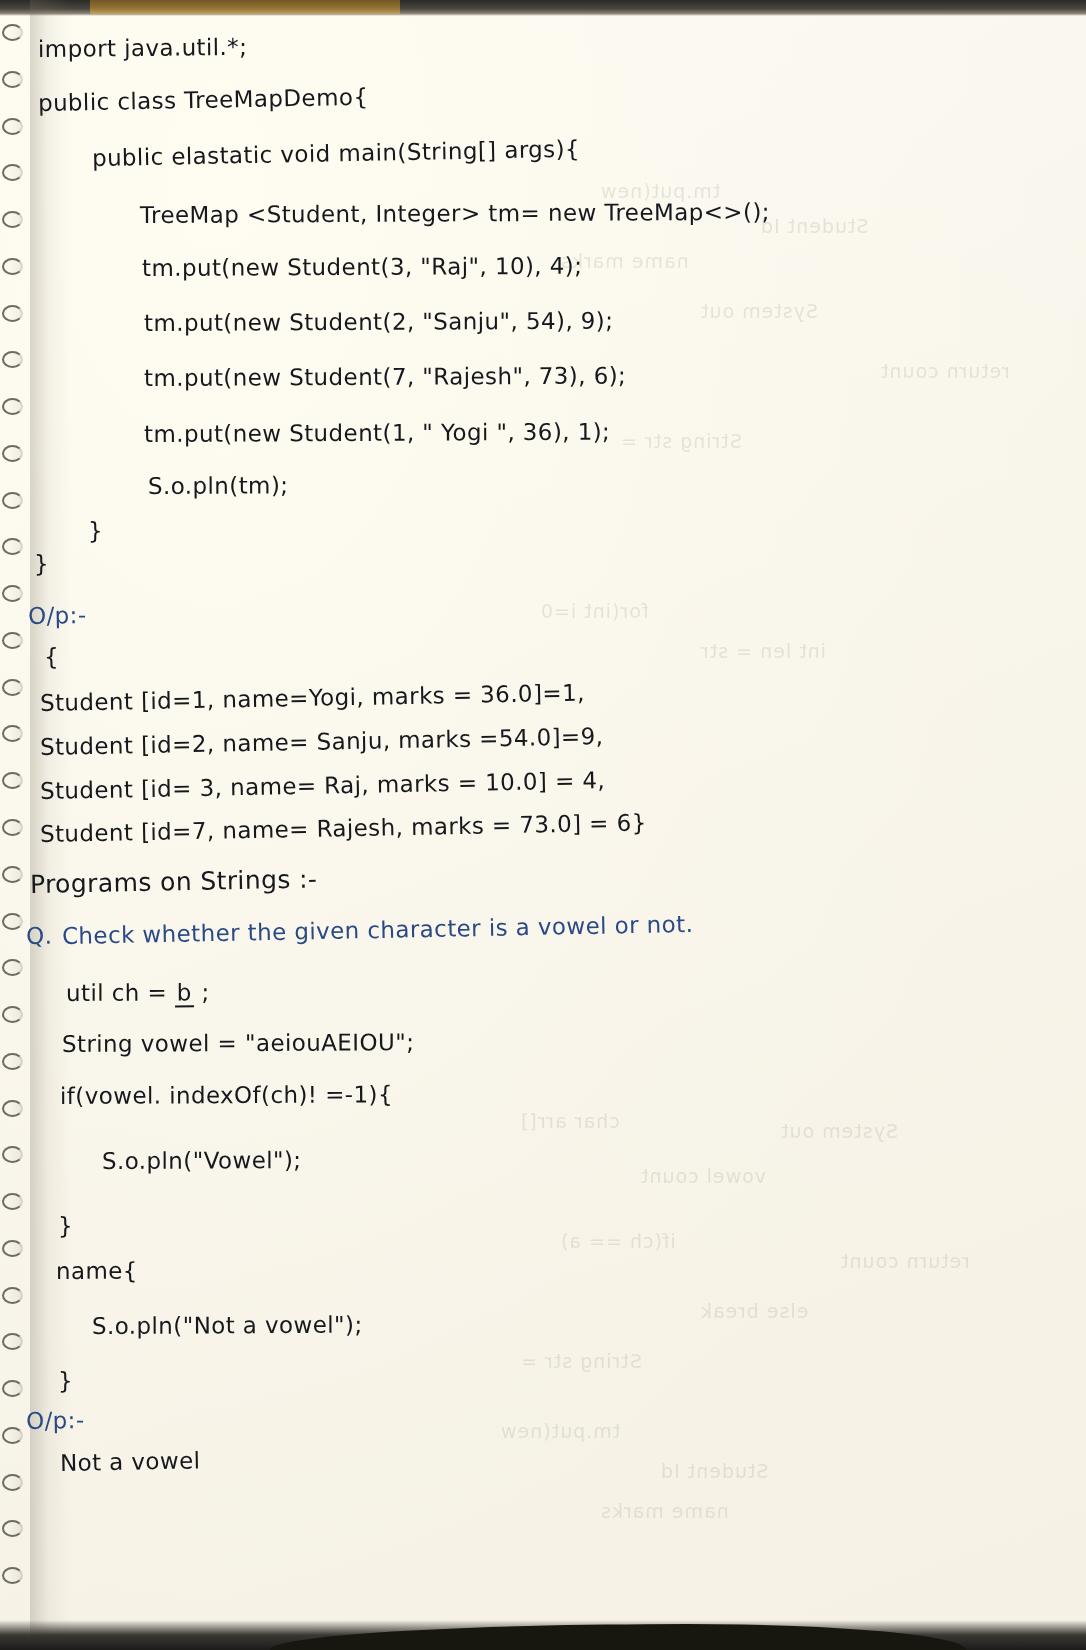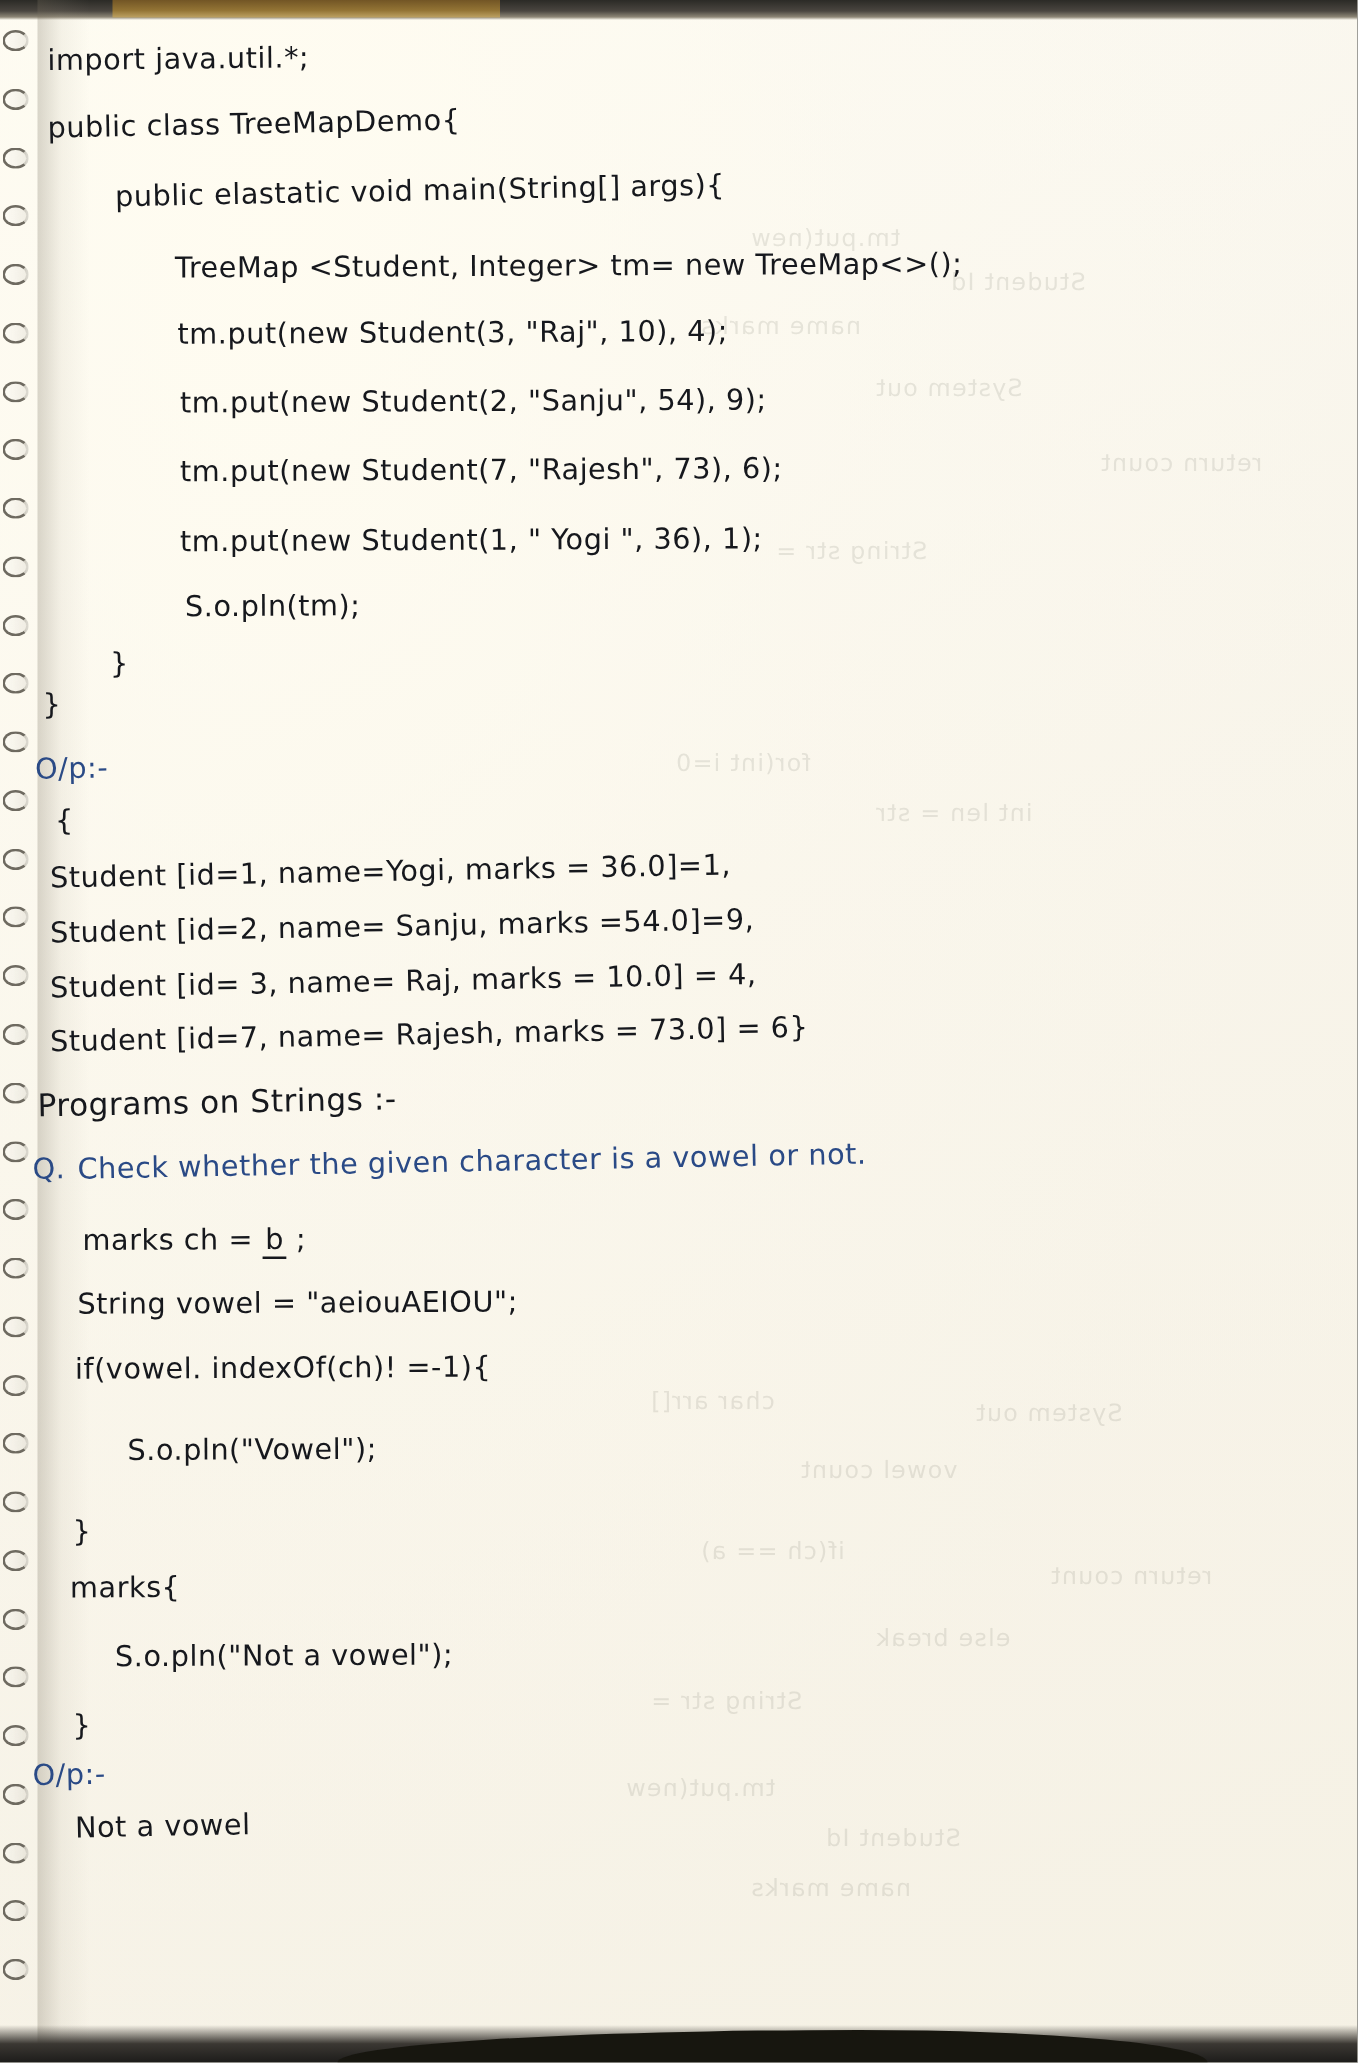--- a/index.html
+++ b/index.html
@@ -213,29 +213,29 @@
     <div class="line hand slant-2" style="top:716px;left:10px;">Student [id=2, name= Sanju, marks =54.0]=9,</div>
     <div class="line hand slant-2" style="top:760px;left:10px;">Student [id= 3, name= Raj, marks = 10.0] = 4,</div>
     <div class="line hand slant-2" style="top:803px;left:10px;">Student [id=7, name= Rajesh, marks = 73.0] = 6}</div>
 
     <div class="line hand slant-2" style="top:852px;left:0px;font-size:25px;">Programs on Strings :-</div>
 
     <div class="line hand ink-blue slant-2" style="top:905px;left:-4px;">Q.</div>
     <div class="line hand ink-blue slant-2" style="top:905px;left:32px;">Check whether the given character is a vowel or not.</div>
 
     <div class="line hand slant-3" style="top:962px;left:36px;">
-      <span>marks ch =</span>
+      <span>util ch =</span>
       <span class="underline-b">b</span>
       <span>;</span>
     </div>
     <div class="line hand slant-3" style="top:1013px;left:32px;">String vowel = "aeiouAEIOU";</div>
     <div class="line hand slant-3" style="top:1065px;left:30px;">if(vowel. indexOf(ch)! =-1){</div>
     <div class="line hand slant-3" style="top:1130px;left:72px;">S.o.pln("Vowel");</div>
     <div class="line hand" style="top:1195px;left:28px;">}</div>
-    <div class="line hand slant-3" style="top:1240px;left:26px;">marks{</div>
+    <div class="line hand slant-3" style="top:1240px;left:26px;">name{</div>
     <div class="line hand slant-3" style="top:1295px;left:62px;">S.o.pln("Not a vowel");</div>
     <div class="line hand" style="top:1350px;left:28px;">}</div>
 
     <div class="line hand ink-blue slant-2" style="top:1390px;left:-4px;">O/p:-</div>
     <div class="line hand slant-2" style="top:1432px;left:30px;">Not a vowel</div>
 
   </div>
 
   <div class="bottom-edge">
     <div class="curve"></div>

